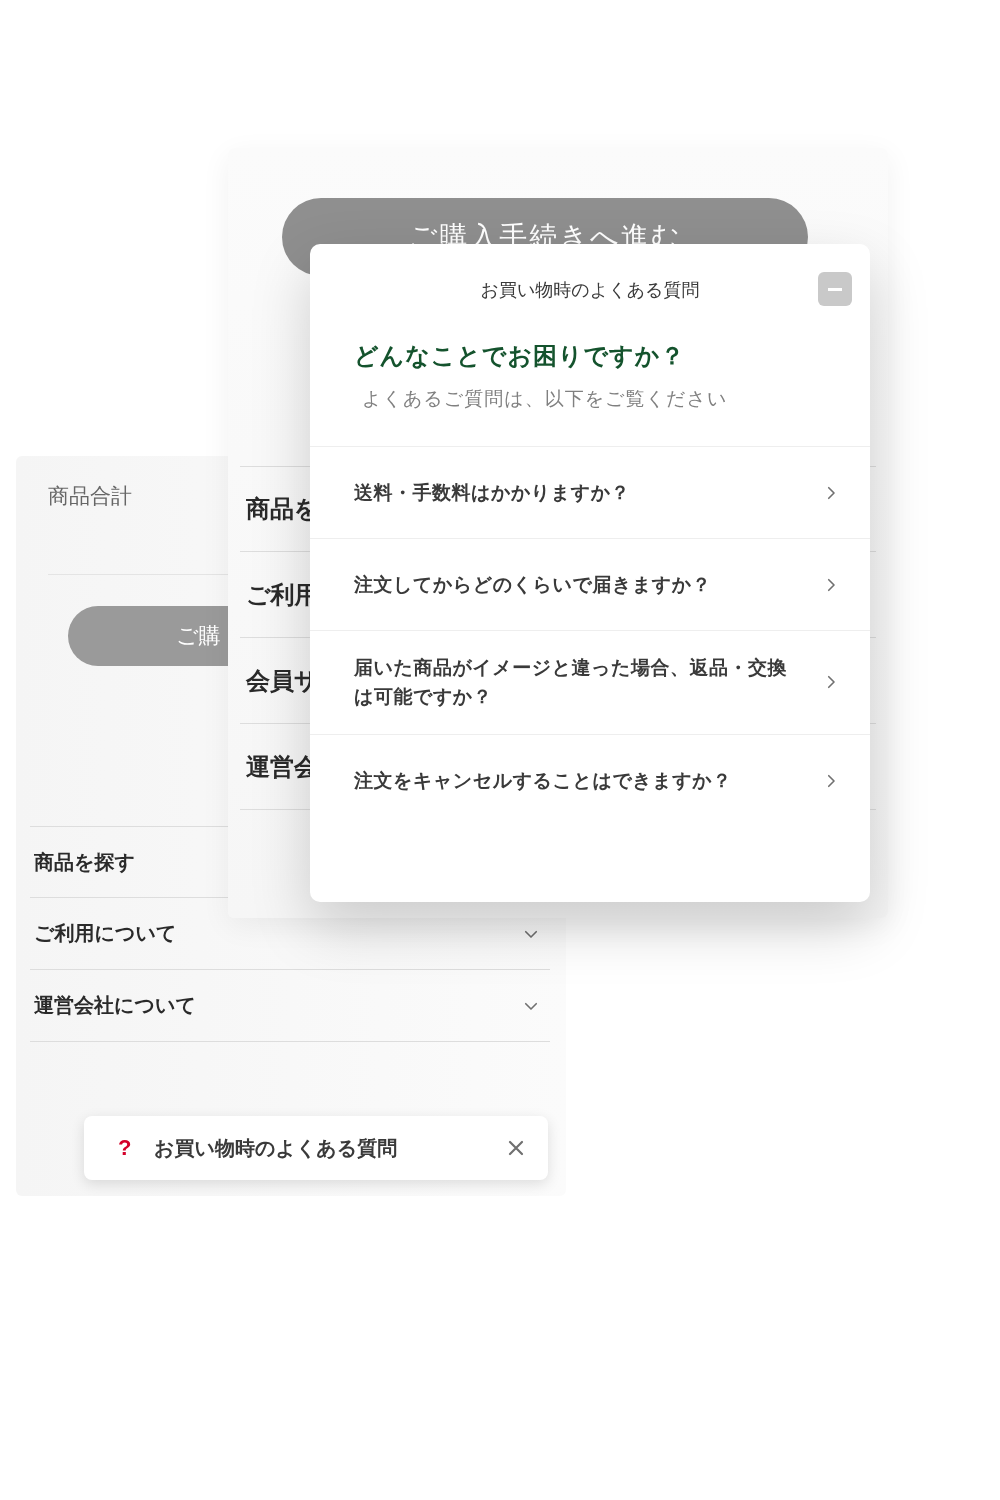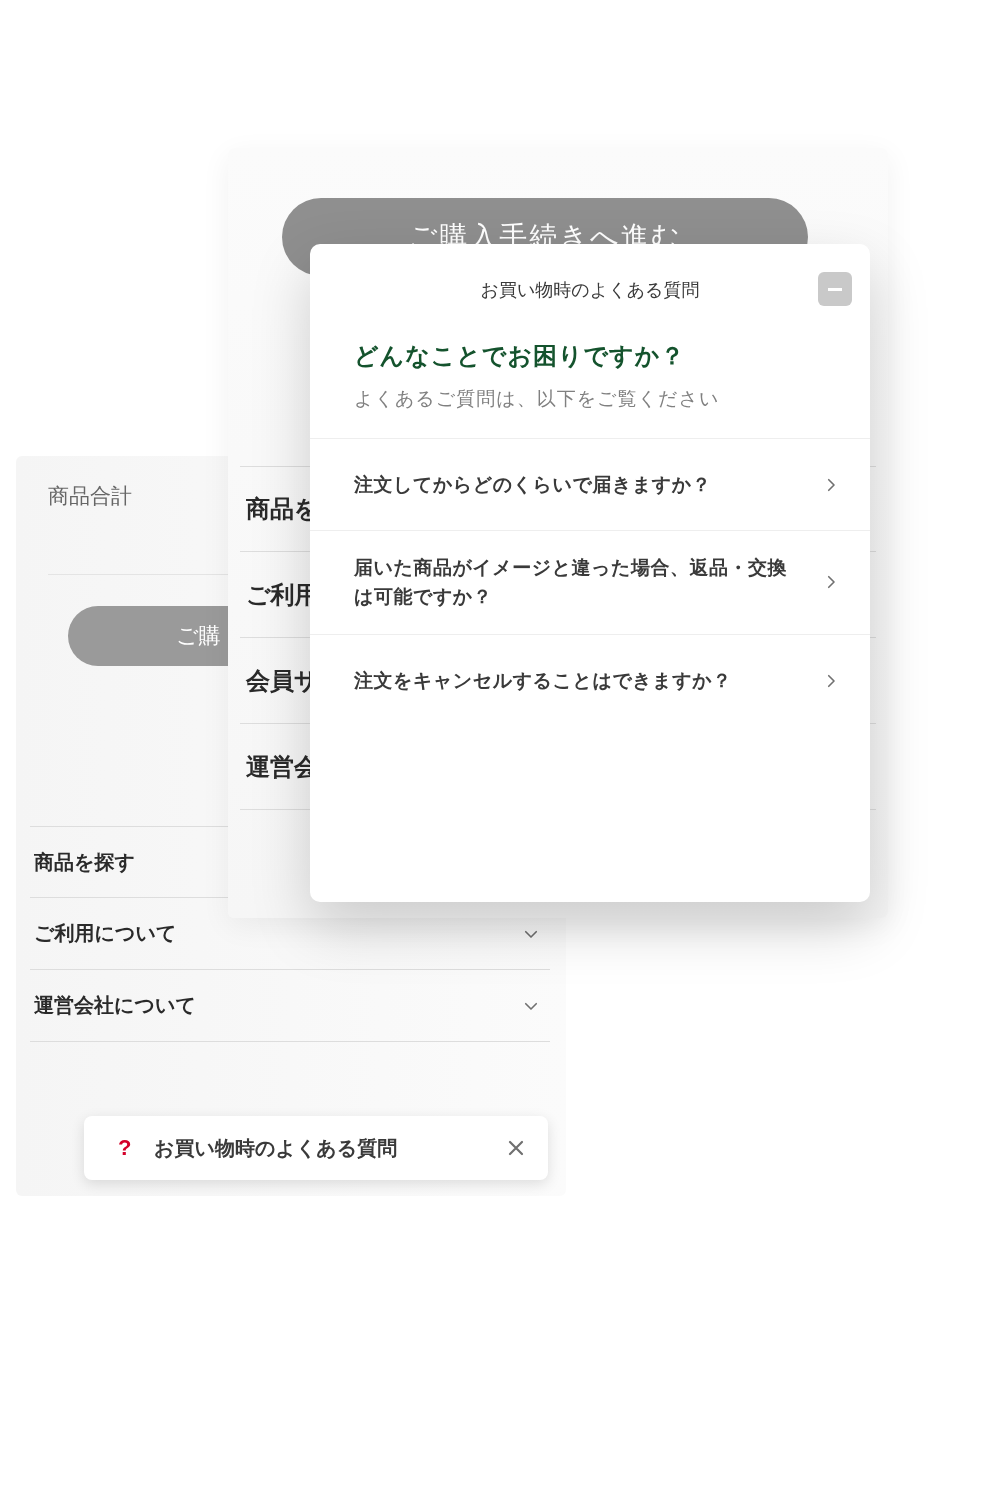--- a/index.html
+++ b/index.html
@@ -74,21 +74,21 @@
     display:flex;align-items:center;justify-content:center;
   }
   .popup .minbtn::after{content:"";width:14px;height:3px;background:#fff;}
   .popup .lead{
     padding:0 44px 26px 44px;
   }
   .popup .lead h2{
     margin:4px 0 14px 0;font-size:24px;color:#14532d;font-weight:700;letter-spacing:1px;
   }
   .popup .lead p{
-    margin:0;font-size:19px;color:#808080;letter-spacing:1px;
+    margin:8px;font-size:19px;color:#808080;letter-spacing:1px;
   }
   .popup .qs{border-top:1px solid #eee;}
   .popup .q{
     min-height:92px;border-bottom:1px solid #eee;
     display:flex;align-items:center;justify-content:space-between;
     padding:22px 30px 22px 44px;gap:18px;
   }
   .popup .q:last-child{border-bottom:none;}
   .popup .q span.txt{
     font-size:19px;color:#3a3a3a;font-weight:700;line-height:1.55;letter-spacing:.5px;
@@ -171,20 +171,26 @@
 <div class="popup">
   <div class="bar">
     <span>お買い物時のよくある質問</span>
     <div class="minbtn"></div>
   </div>
   <div class="lead">
     <h2>どんなことでお困りですか？</h2>
     <p>よくあるご質問は、以下をご覧ください</p>
   </div>
   <div class="qs">
+    <div class="q">
+      <span class="txt">送料・手数料はかかりますか？</span>
+      <span class="chev-right"><svg viewBox="0 0 24 24">
+            <path d="M9 5l7 7-7 7"></path>
+          </svg></span>
+    </div>
     <div class="q">
       <span class="txt">注文してからどのくらいで届きますか？</span>
       <span class="chev-right"><svg viewBox="0 0 24 24">
             <path d="M9 5l7 7-7 7"></path>
           </svg></span>
     </div>
     <div class="q">
       <span class="txt">届いた商品がイメージと違った場合、返品・交換は可能ですか？</span>
       <span class="chev-right"><svg viewBox="0 0 24 24">
             <path d="M9 5l7 7-7 7"></path>

